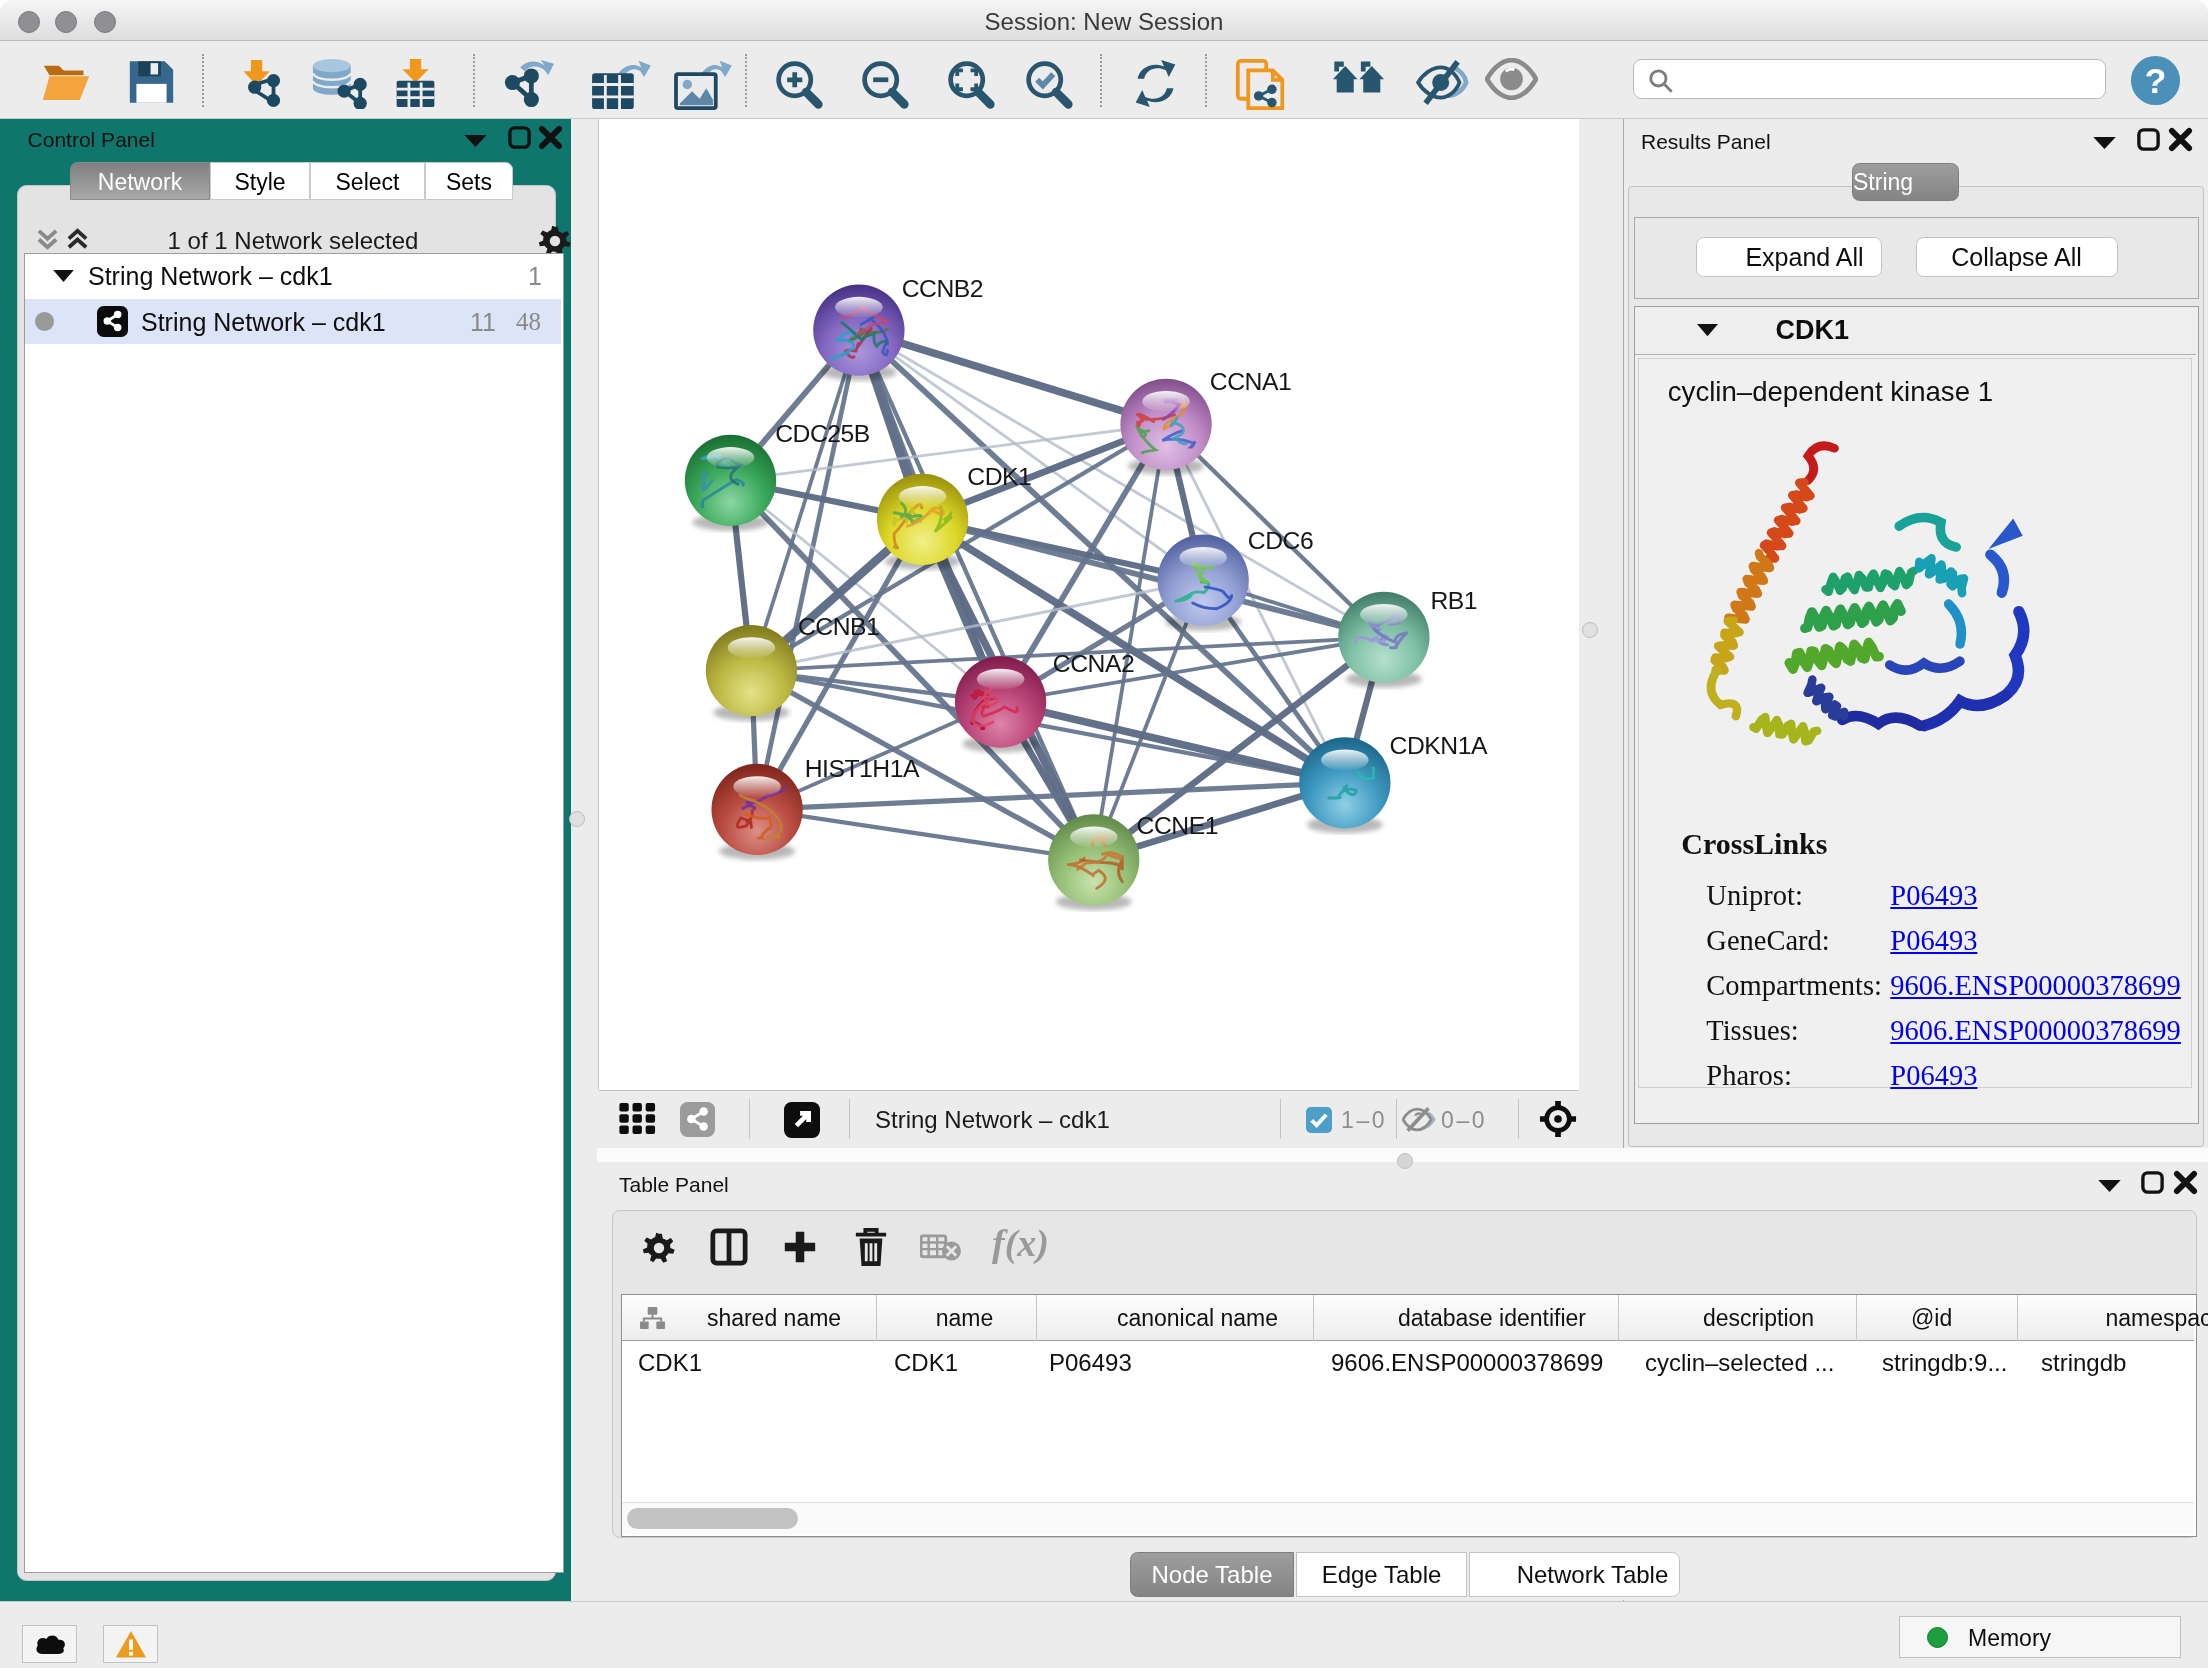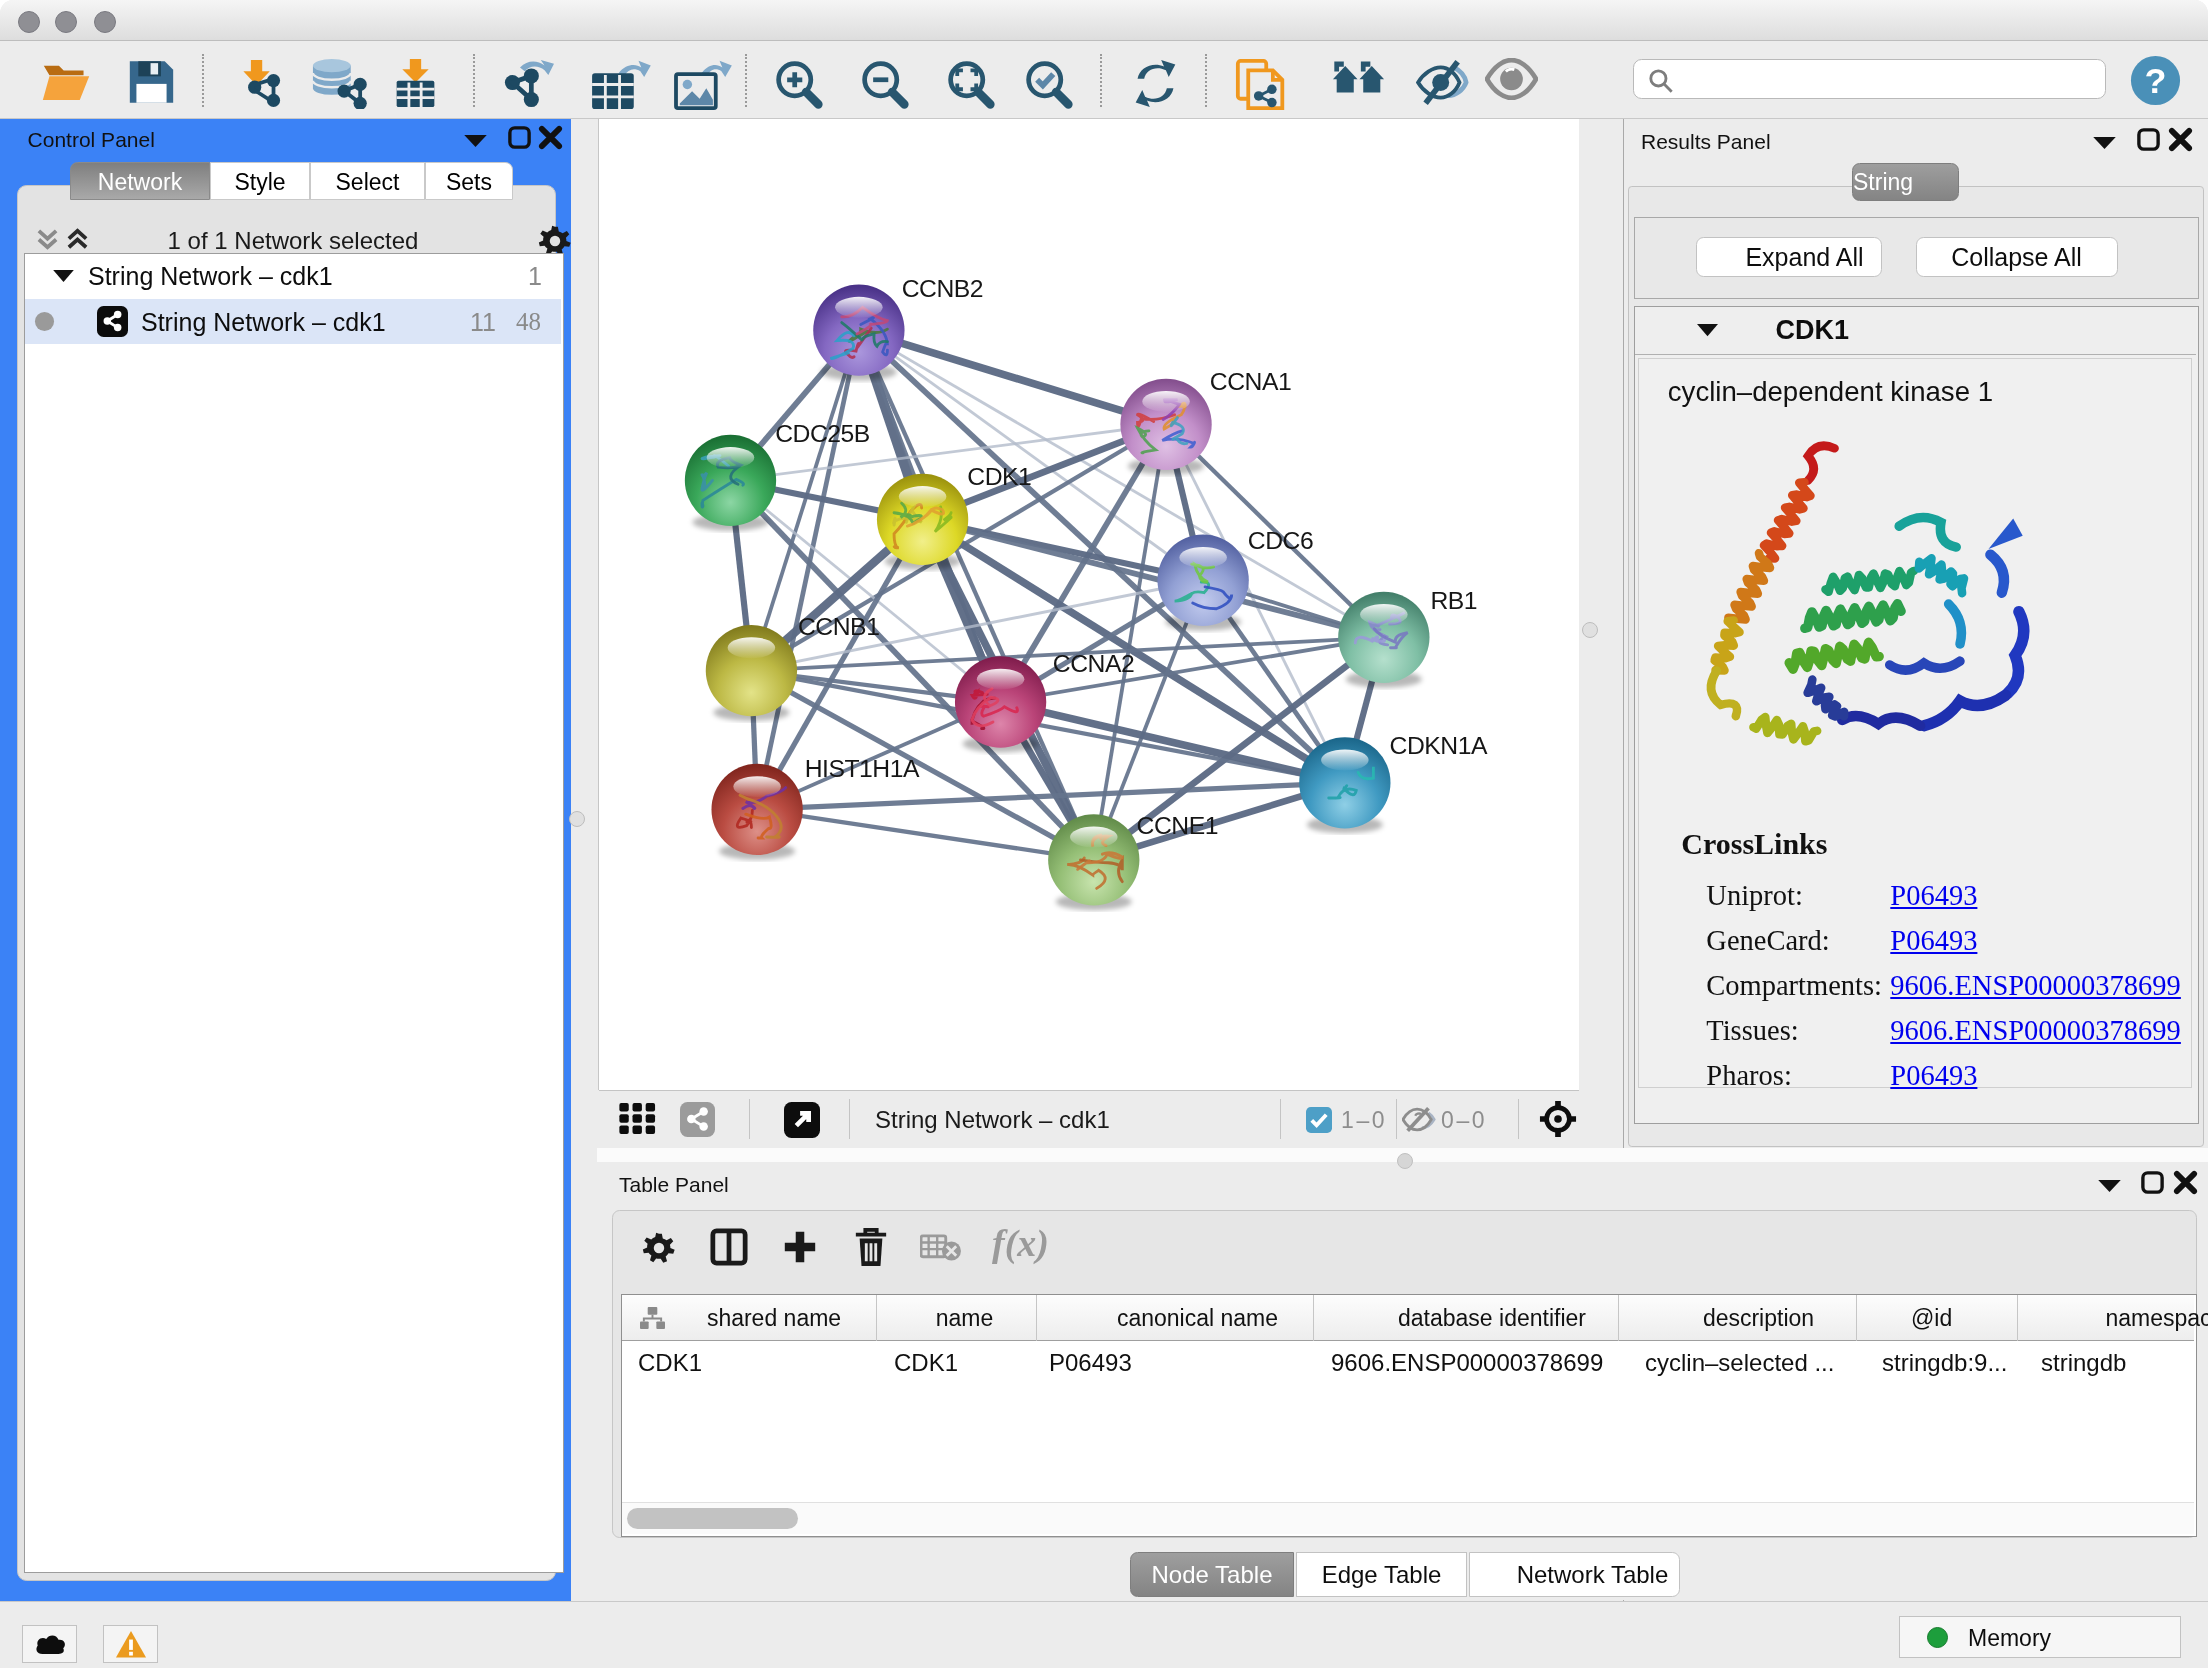--- a/index.html
+++ b/index.html
@@ -14,21 +14,21 @@
   background:#8f8f94; border:1px solid #7a7a80; }
 #title { position:absolute; top:7.6px; width:100%; text-align:center; font-size:24px; color:#3a3a3a; }
 
 #toolbar { position:absolute; left:0; top:43px; width:2208px; height:76px; background:#ececec; border-bottom:1.9px solid #c8c8c8; }
 .tbi { position:absolute; top:15px; }
 .vsep { position:absolute; top:11.4px; height:53px; width:0; border-left:2.9px dotted #9a9a9a; }
 #searchbox { position:absolute; left:1633px; top:16px; width:473px; height:40px; background:#fff; border:1.9px solid #b9b9b9; border-radius:8.6px; }
 
 .ptitle { font-size:21px; color:#111; }
 
-#cp { position:absolute; left:0; top:119px; width:571px; height:1482px; background:#3b82f6; }
+#cp { position:absolute; left:0; top:119px; width:571px; height:1482px; background:#0f766e; }
 .tab { position:absolute; top:43px; height:38px; background:#fff; color:#000;
   font-size:23px; text-align:center; line-height:38px; border:1px solid #c9c9c9; }
 .tabsel { background:linear-gradient(#7f7f7f,#a9a9a9); color:#fff; border-color:#8a8a8a; }
 #cpbox { position:absolute; left:17px; top:66px; width:539px; height:1396px; background:#e3e3e3; border:1px solid #c6c6c6; border-radius:9.5px; }
 #cplist { position:absolute; left:24px; top:134px; width:540px; height:1320px; background:#fff; border:1.9px solid #9c9c9c; }
 
 #net { position:absolute; left:598px; top:119px; width:981px; height:971px; background:#fff; border-left:1px solid #c6c6c6; }
 #netbar { position:absolute; left:599px; top:1090px; width:980px; height:56px; background:#ececec; border-top:1.9px solid #c4c4c4; }
 
 #rp { position:absolute; left:1623px; top:119px; width:586px; height:1482px; background:#ececec; border-left:1.9px solid #a9a9a9; }
@@ -39,20 +39,21 @@
 .sbtn { position:absolute; top:23px; width:55px; height:38px; background:#f4f4f4; border:1.9px solid #c2c2c2; }
 a.lnk { color:#0000ee; text-decoration:underline; }
 </style>
 </head>
 <body>
 <div id="win">
   <div id="titlebar">
     <div class="tl" style="left:18px;"></div>
     <div class="tl" style="left:55px;"></div>
     <div class="tl" style="left:94px;"></div>
+    <div id="title">Session: New Session</div>
   </div>
   <div id="toolbar">
     <svg class="tbi" style="left:40px;" width="53" height="46" viewBox="0 0 56 48">
       <path d="M4 8 L20 8 L25 13 L46 13 L46 18 L10 18 Z" fill="#b96c12"></path>
       <path d="M10 19 L52 19 L42 44 L3 44 Z" fill="#f5a33c"></path>
     </svg>
     <svg class="tbi" style="left:127px;" width="49" height="48" viewBox="0 0 52 50">
       <path d="M3 3 L40 3 L49 12 L49 47 L3 47 Z" fill="#36678c"></path>
       <rect x="12" y="3" width="24" height="16" fill="#1d4258"></rect>
       <rect x="25" y="5" width="8" height="12" fill="#e8eef2"></rect>

